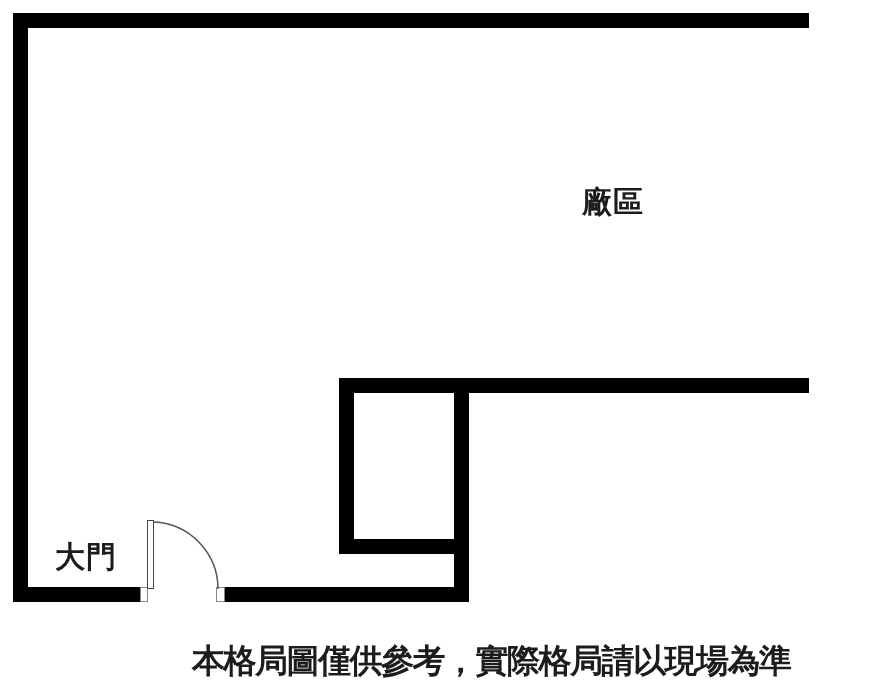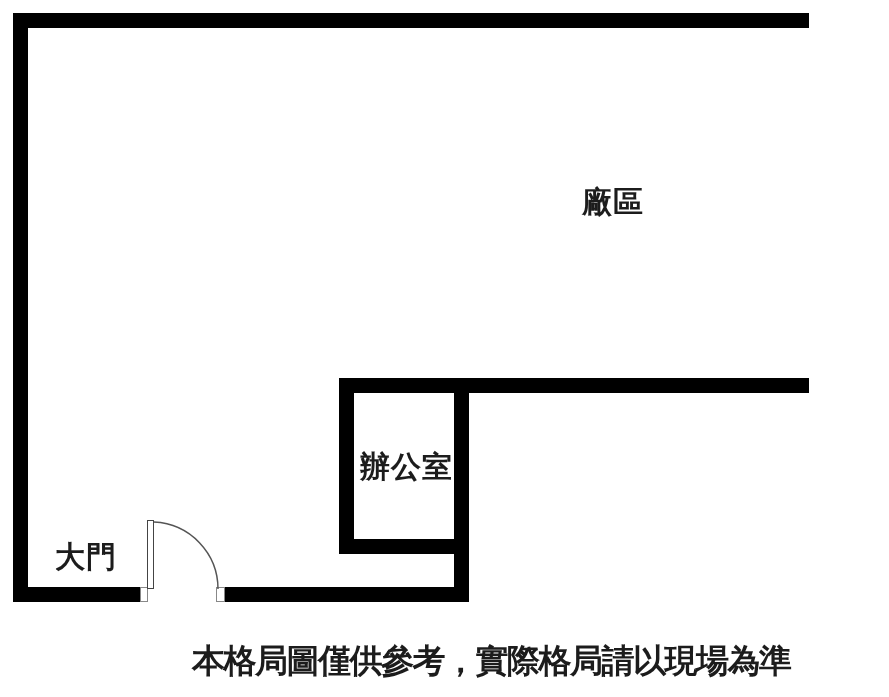--- a/index.html
+++ b/index.html
@@ -78,18 +78,17 @@
   <div class="wall" style="left:225px; top:587px; width:244px; height:15px;"></div>
 
   <div class="jamb" style="left:140px; top:587px; width:8px; height:15px;"></div>
   <div class="jamb" style="left:216px; top:587px; width:9px; height:15px;"></div>
   <svg class="arc-svg" viewBox="0 0 90 82" xmlns="http://www.w3.org/2000/svg">
     <path d="M 14 9 A 67 67 0 0 1 78 76" fill="none" stroke="#555555" stroke-width="1.5"></path>
   </svg>
   <div class="door-leaf" style="left:147px; top:520px; width:7px; height:69px;"></div>
 
   <div class="room-label" style="left:582px; top:187px;">廠區</div>
-  <div class="room-label" style="left:360px; top:452px;">辦公室</div>
   <div class="room-label" style="left:55px; top:542px;text-align:center;">大門</div>
 
   <div class="caption">本格局圖僅供參考，實際格局請以現場為準</div>
 
 </div>
 
 </body></html>

